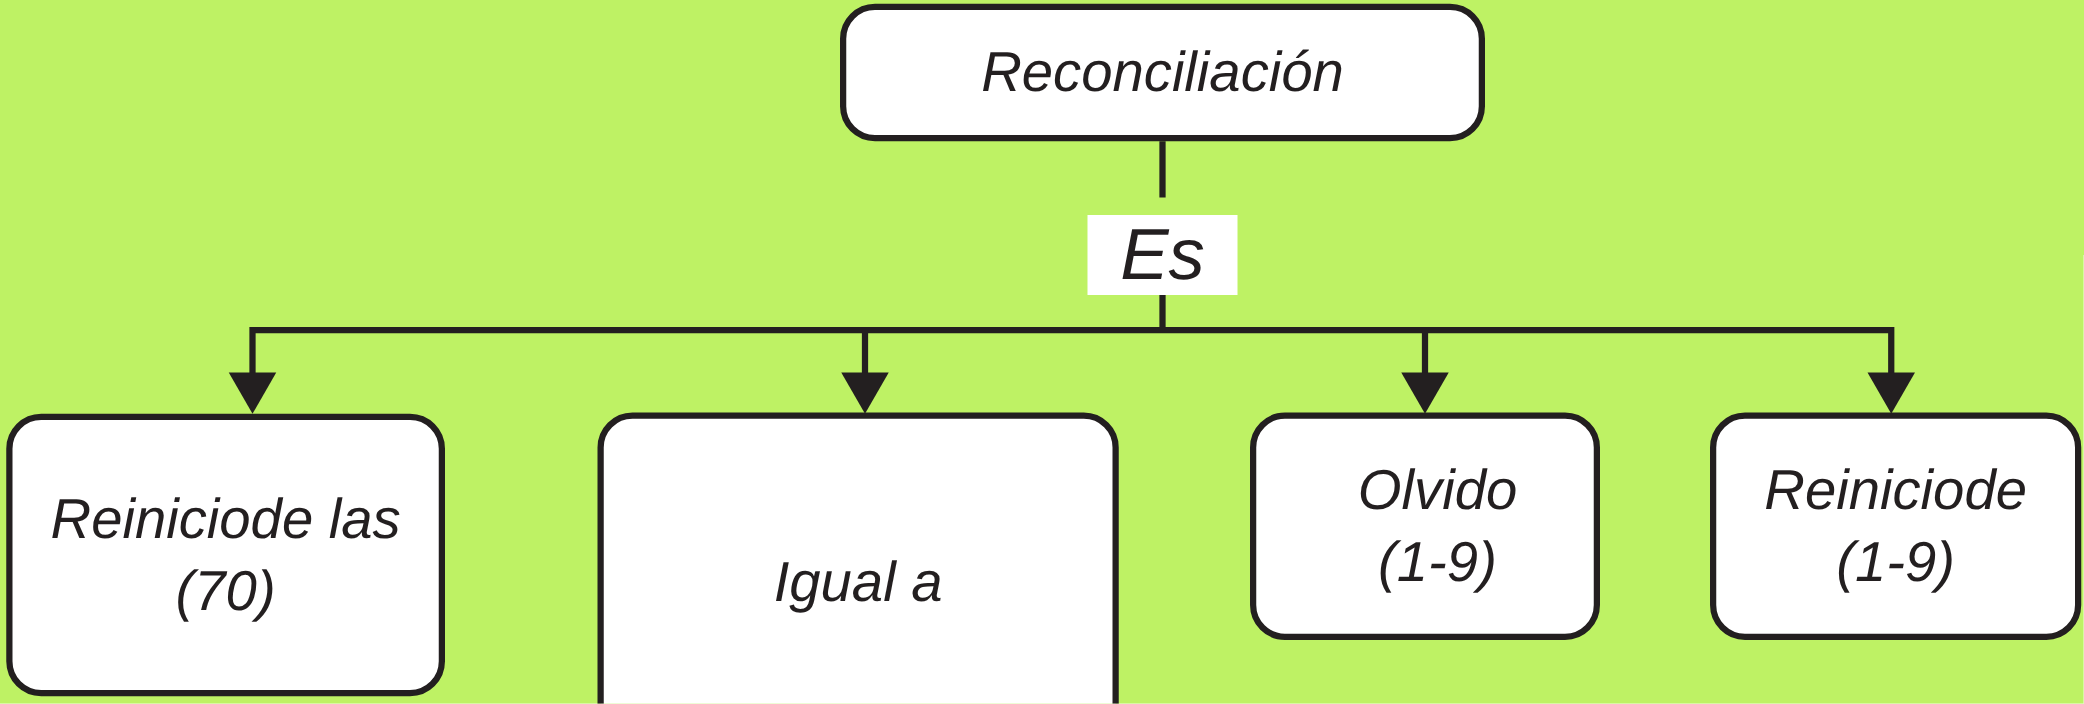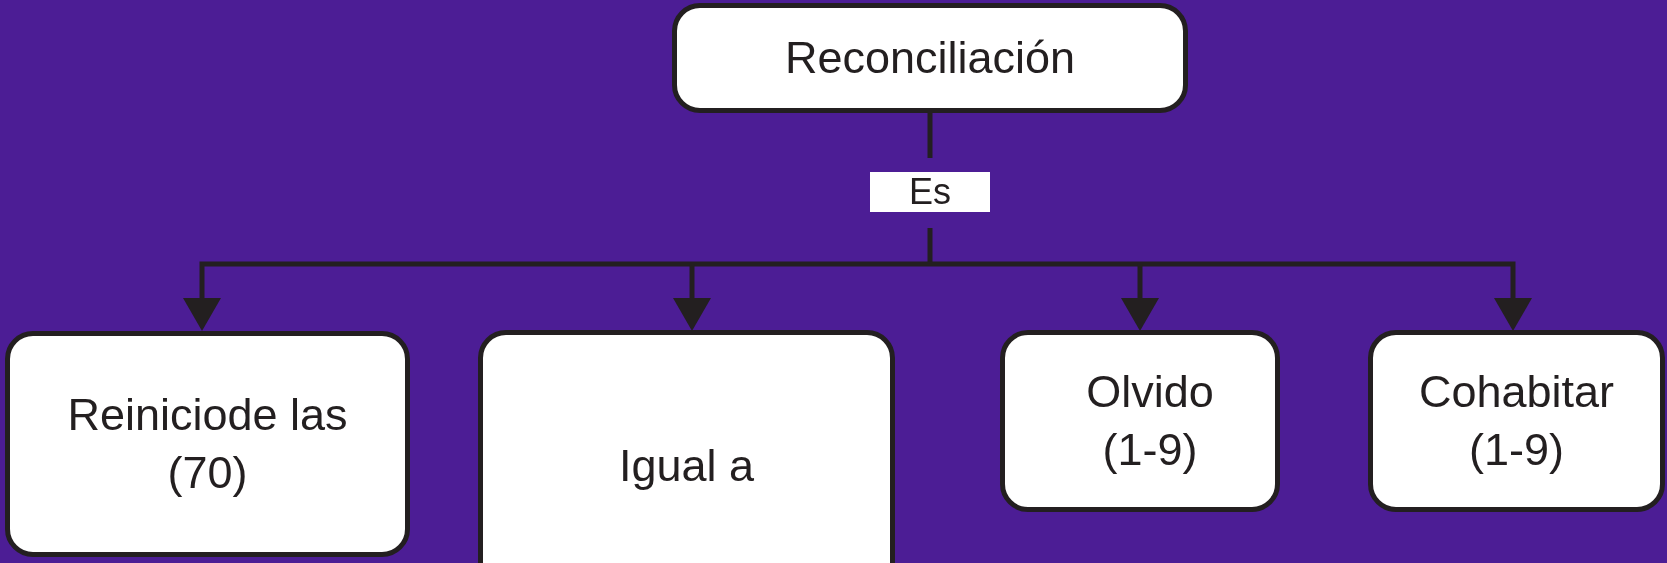--- a/index.html
+++ b/index.html
@@ -4,24 +4,25 @@
 <style>
   html, body {
     margin: 0;
     padding: 0;
     background: #ffffff;
   }
   .canvas {
     position: relative;
     width: 1667px;
     height: 563px;
-    background: #4c1d95;
+    background: #bef264;
     font-family: "Liberation Sans", sans-serif;
     color: #231f20;
     overflow: hidden;
+    font-style: italic;
   }
   .connectors {
     position: absolute;
     left: 0;
     top: 0;
     width: 1667px;
     height: 563px;
     pointer-events: none;
   }
   .node {
@@ -33,31 +34,31 @@
     display: flex;
     flex-direction: column;
     align-items: center;
     justify-content: center;
     text-align: center;
     font-size: 45px;
     line-height: 1.3;
     white-space: nowrap;
   }
   .node-root   { left: 672px;  top: 3px;   width: 516px; height: 110px; }
-  .node-c1     { left: 5px;    top: 331px; width: 405px; height: 226px; }
+  .node-c1     { left: 5px;    top: 331px; width: 351px; height: 226px; }
   .node-c2     { left: 478px;  top: 330px; width: 417px; height: 272px; }
   .node-c3     { left: 1000px; top: 330px; width: 280px; height: 182px; padding-left: 20px; }
   .node-c4     { left: 1368px; top: 330px; width: 297px; height: 182px; }
   .edge-label {
     position: absolute;
     left: 870px;
     top: 172px;
     width: 120px;
     text-align: center;
-    font-size: 36px;
+    font-size: 58px;
     line-height: 1.1;
     background: #ffffff;
   }
 </style>
 </head>
 <body>
 
 <div class="canvas">
 
   <svg class="connectors" viewBox="0 0 1667 563" xmlns="http://www.w3.org/2000/svg" aria-hidden="true">
@@ -91,17 +92,17 @@
   <div class="node node-c2">
     <div>Igual a</div>
   </div>
 
   <div class="node node-c3">
     <div>Olvido</div>
     <div>(1-9)</div>
   </div>
 
   <div class="node node-c4">
-    <div>Cohabitar</div>
+    <div>Reiniciode</div>
     <div>(1-9)</div>
   </div>
 
 </div>
 
 </body></html>

